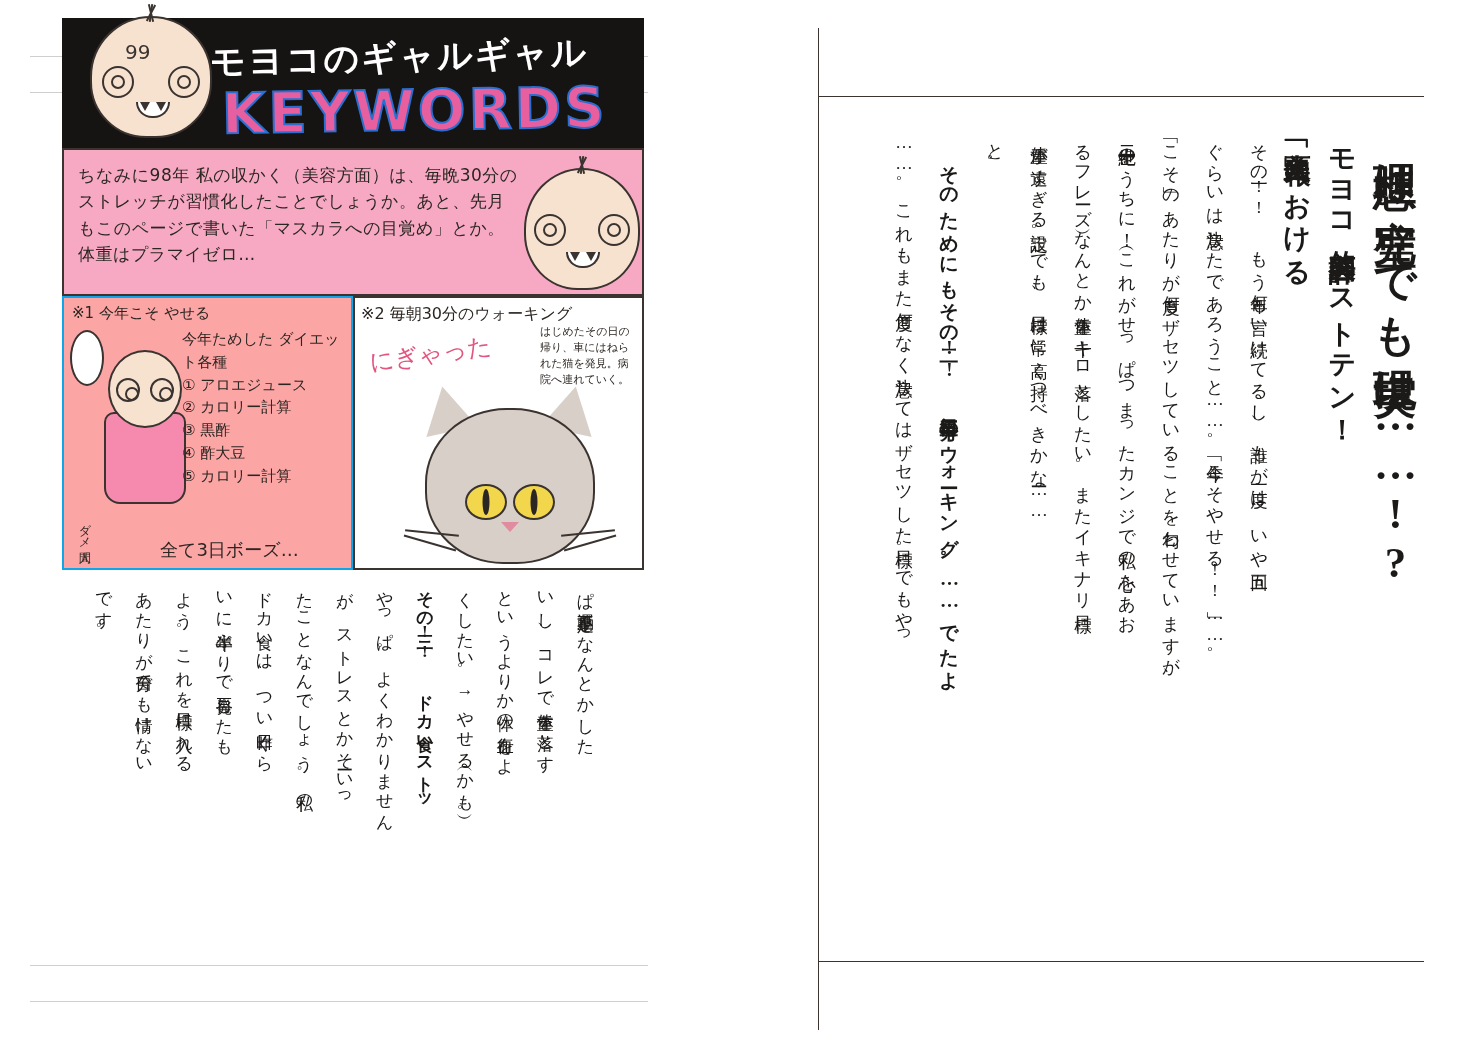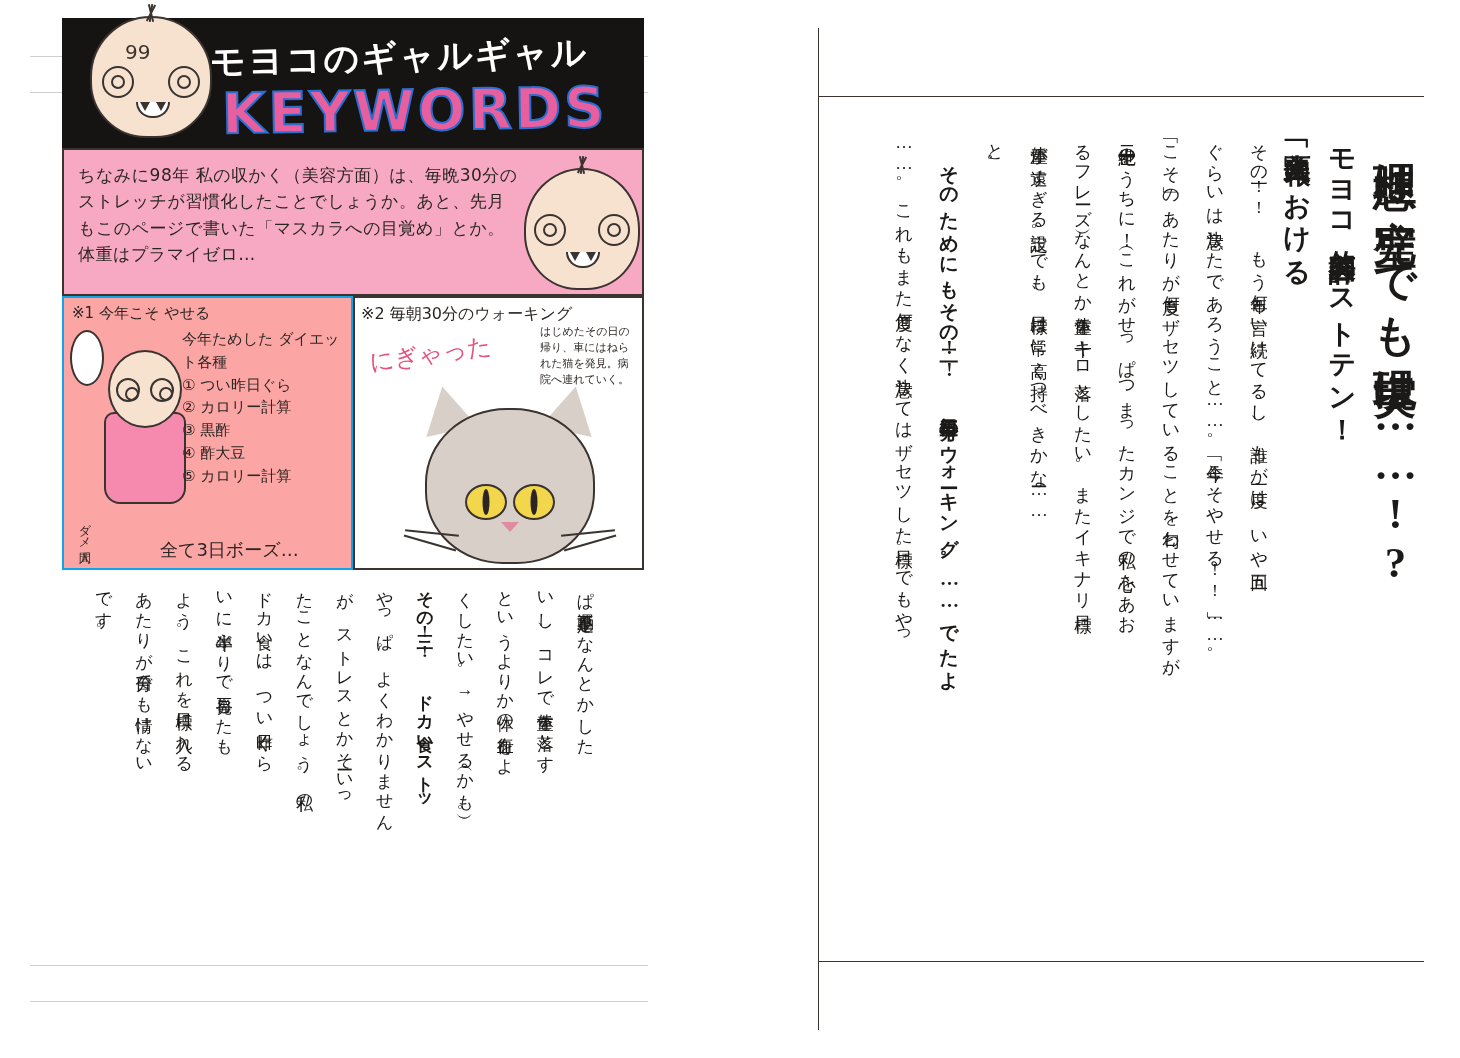--- a/index.html
+++ b/index.html
@@ -483,21 +483,21 @@
         <div class="baby-body">
           <div class="torso"></div>
           <div class="bhead">
             <div class="spiral" style="left:6px; top:26px; width:20px; height:20px;"></div>
             <div class="spiral" style="right:6px; top:26px; width:20px; height:20px;"></div>
           </div>
         </div>
         <div class="speech"></div>
         <div class="list hand-text">
           <div>今年ためした ダイエット各種</div>
-          <div>① つい昨日ぐら</div>
+          <div>① アロエジュース</div>
           <div>② カロリー計算</div>
           <div>③ 黒酢</div>
           <div>④ 酢大豆</div>
           <div>⑤ カロリー計算</div>
         </div>
         <div class="bottom">全て3日ボーズ…</div>
         <div class="label-left">ダメ人間</div>
       </div>
 
       <div class="panel-cat">

